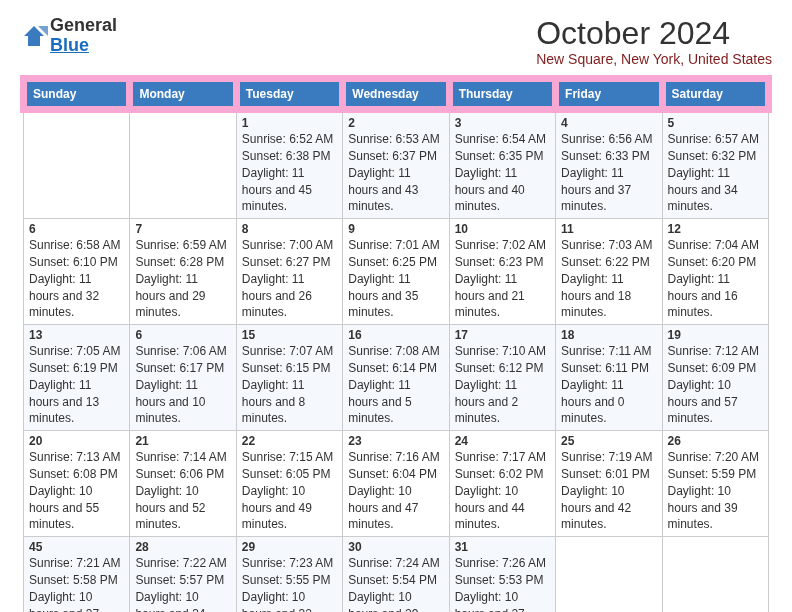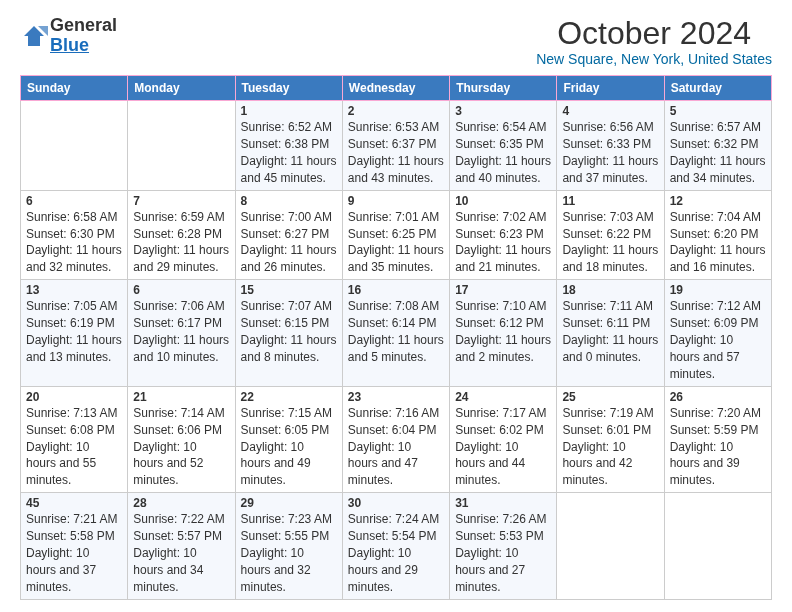--- a/index.html
+++ b/index.html
@@ -33,44 +33,44 @@
       font-weight: bold;
       line-height: 1.1;
     }
     .logo-general { color: #333; }
     .logo-blue { color: #1a6dbc; text-decoration: underline; }
     .logo-icon {
       width: 28px;
       height: 28px;
     }
     .title-block {
-      text-align: center;
+      text-align: left;
     }
     .month-title {
       font-size: 32px;
       font-weight: normal;
       color: #333;
       line-height: 1.1;
     }
     .subtitle {
       font-size: 14px;
-      color: #0369a1;
+      color: #7f1d1d;
     }
     .calendar {
       width: 100%;
       border-collapse: collapse;
       flex: 1;
     }
     .calendar thead th {
       background-color: #3a7abf;
       color: #fff;
       font-size: 12px;
       font-weight: bold;
       padding: 5px 6px;
-      border: 1px solid #f9a8d4;
+      border: 7px solid #f9a8d4;
       text-align: left;
     }
     .calendar tbody td {
       border: 1px solid #ccc;
       vertical-align: top;
       padding: 3px 5px;
       font-size: 10px;
       color: #333;
       width: calc(100% / 7);
       height: 82px;
@@ -173,21 +173,21 @@
           <span>Sunset: 6:32 PM</span><br>
           <span>Daylight: 11 hours and 34 minutes.</span>
         </div>
       </td>
         </tr>
         <tr>
           <td>
         <span class="day-number">6</span>
         <div class="day-info">
           <span>Sunrise: 6:58 AM</span><br>
-          <span>Sunset: 6:30 PM</span><br>
+          <span>Sunset: 6:10 PM</span><br>
           <span>Daylight: 11 hours and 32 minutes.</span>
         </div>
       </td>
           <td>
         <span class="day-number">7</span>
         <div class="day-info">
           <span>Sunrise: 6:59 AM</span><br>
           <span>Sunset: 6:28 PM</span><br>
           <span>Daylight: 11 hours and 29 minutes.</span>
         </div>

